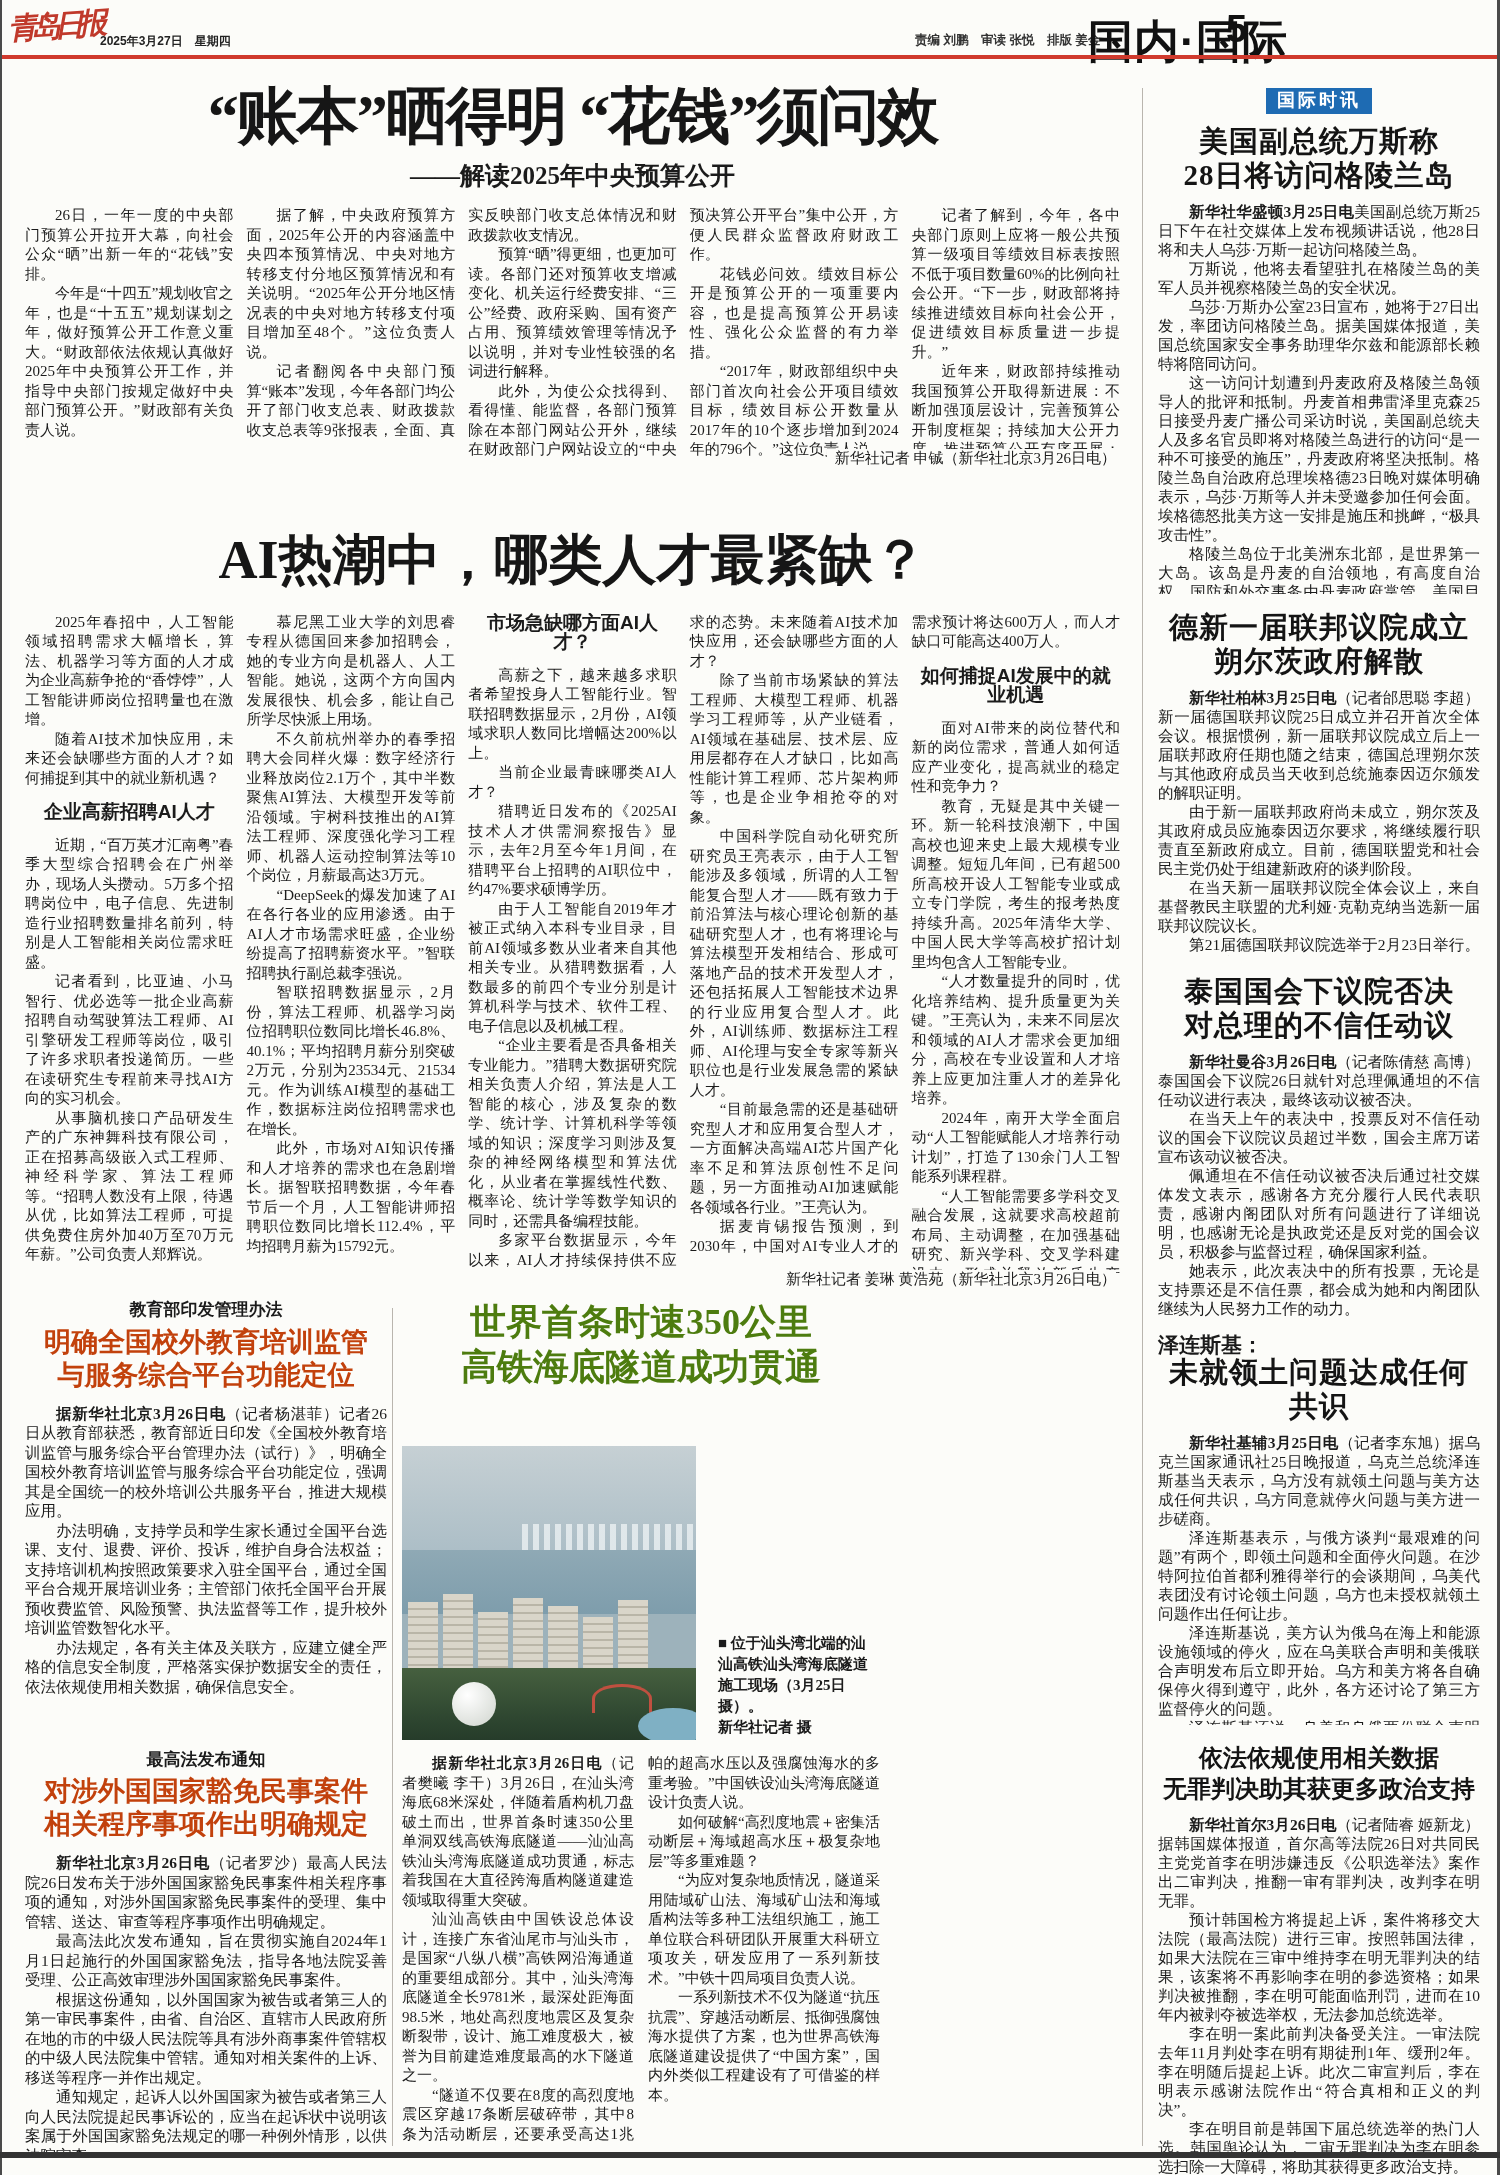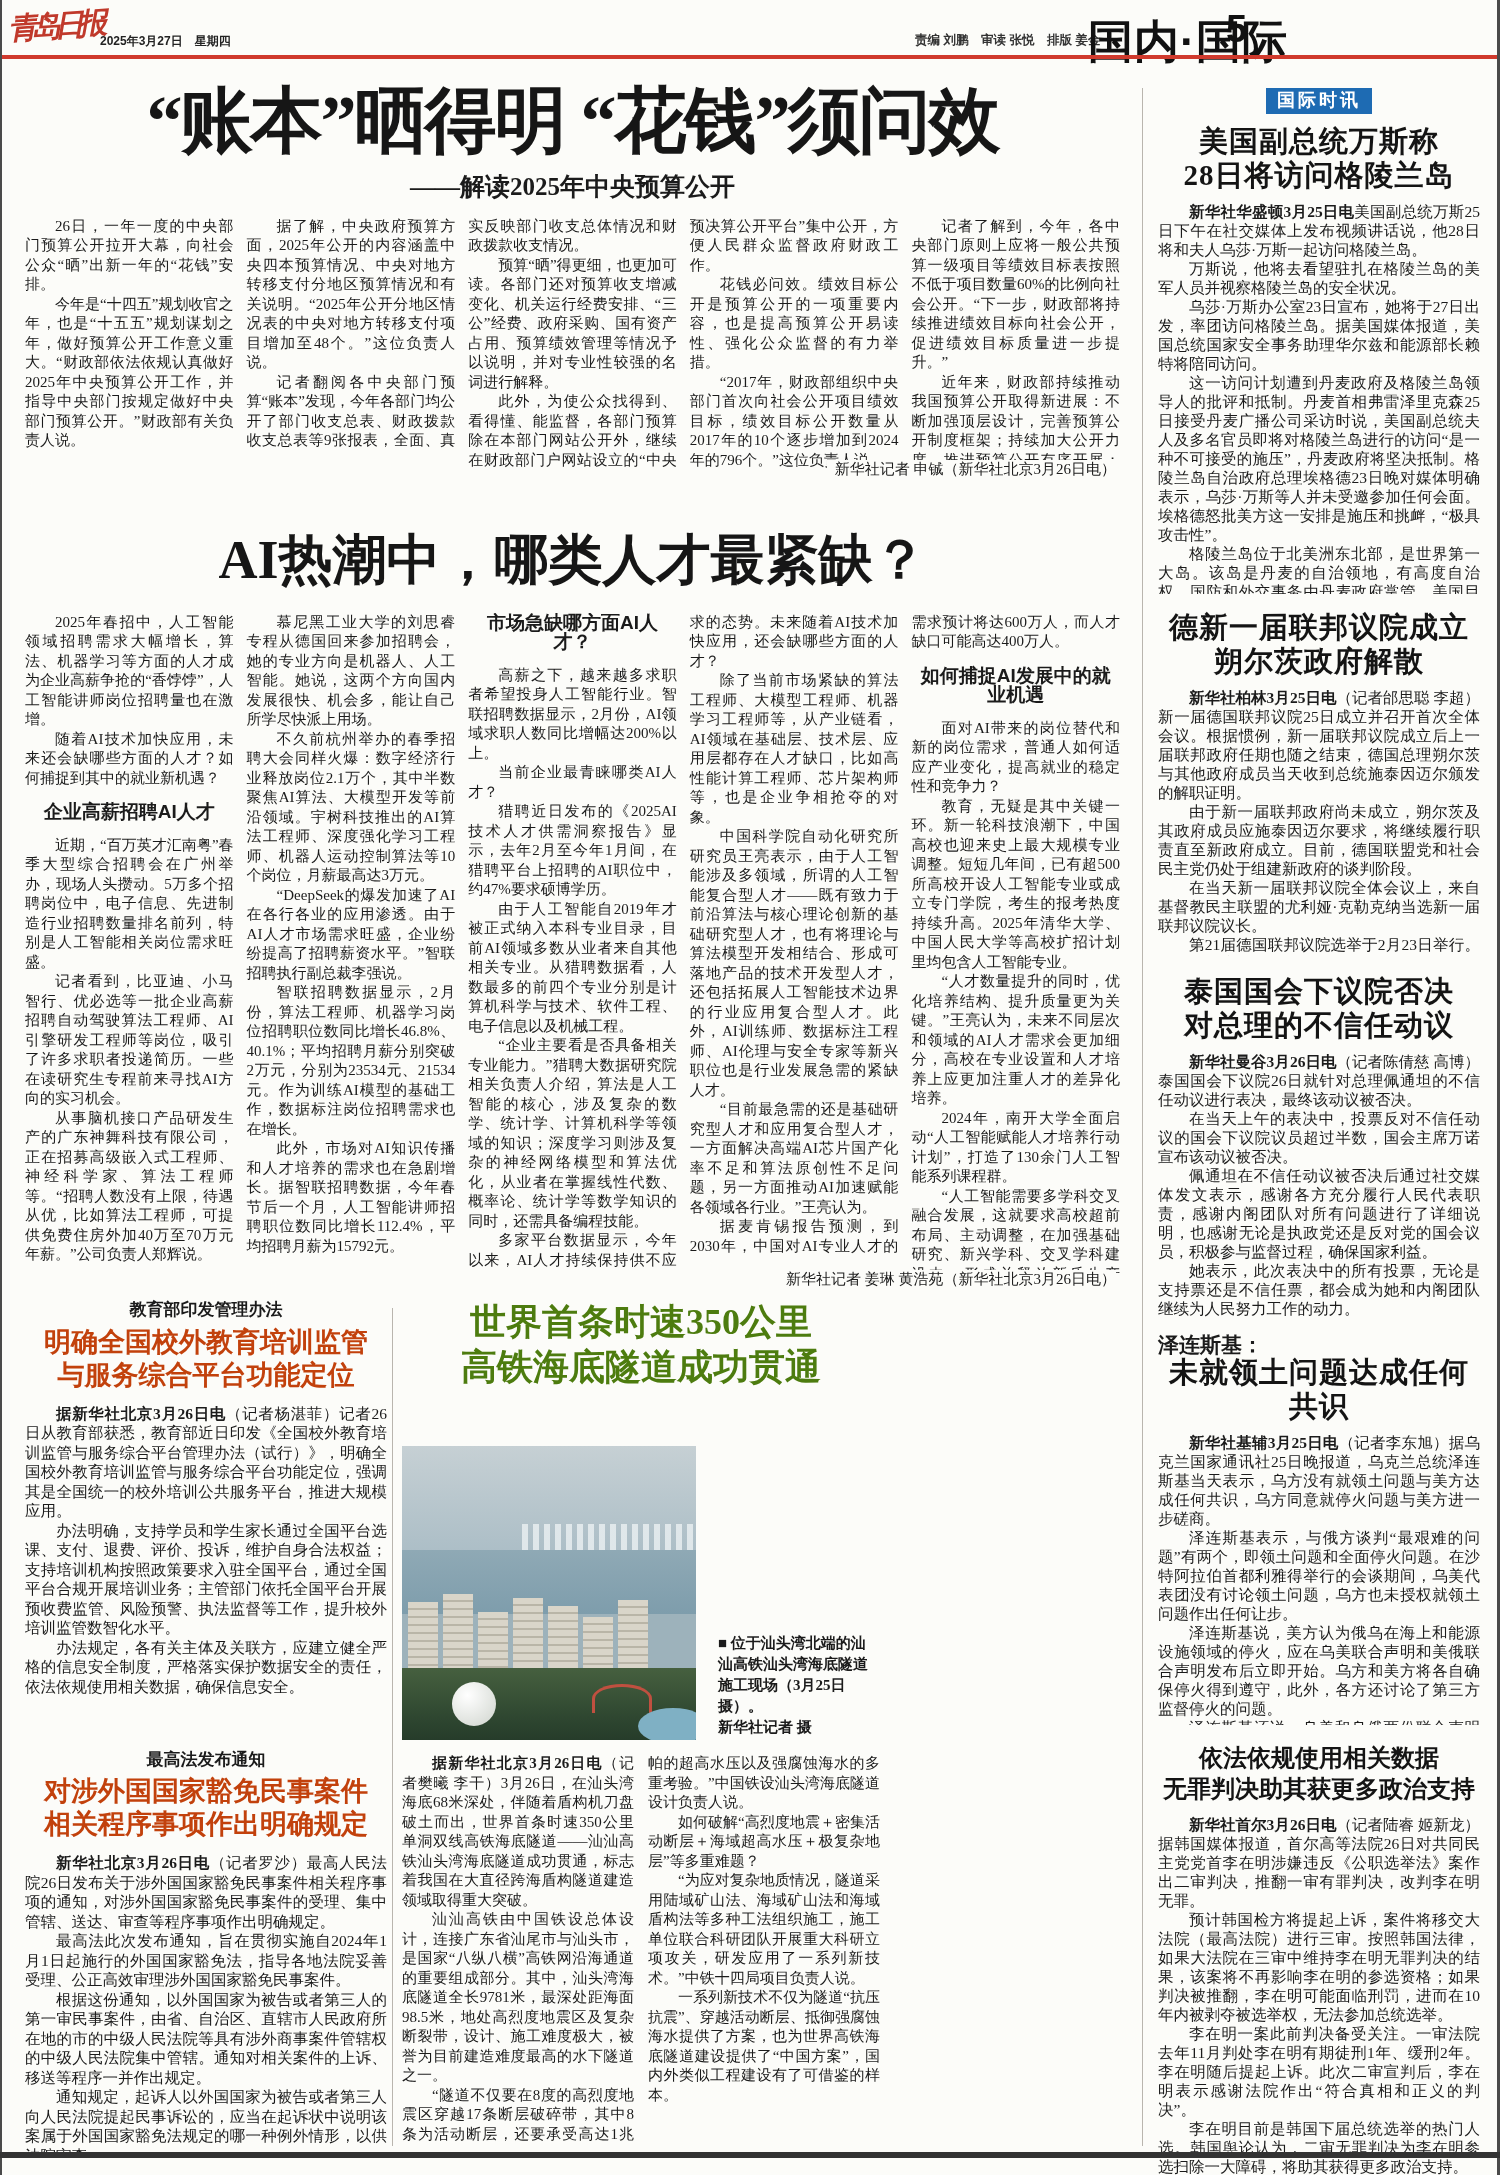--- a/index.html
+++ b/index.html
@@ -18,21 +18,21 @@
   
   .para{margin:0;text-indent:2em;text-align:justify;}
   .para b{font-weight:bold;}
   .subhead{font-family:"Liberation Sans","DejaVu Sans",sans-serif;font-size:19px;font-weight:bold;
            text-align:center;margin:14px 0;text-indent:0;break-inside:avoid;}
   .bodywrap{position:relative;overflow:hidden;}
   .cols{height:100%;text-align:justify;column-fill:auto;}
   .abs-sign{position:absolute;right:4px;bottom:0;background:#fcfcf9;padding-left:8px;font-size:15px;}
   
   #budget{position:absolute;left:25px;top:84px;width:1095px;}
-  #budget-headline{font-size:72px;font-weight:900;text-align:center;line-height:1.05;letter-spacing:-2px;color:#161616;}
+  #budget-headline{font-size:62px;font-weight:900;text-align:center;line-height:1.05;letter-spacing:-2px;color:#161616;}
   #budget-subhead{font-size:25px;font-weight:bold;text-align:center;margin-top:10px;}
   #budget-bodywrap{margin-top:14px;height:262px;}
   #budget-body{column-count:5;column-gap:13px;font-size:15px;line-height:19.5px;}
   
   #ai{position:absolute;left:25px;top:532px;width:1095px;}
   #ai-headline{font-size:54px;font-weight:900;text-align:center;line-height:1.05;color:#161616;}
   #ai-bodywrap{margin-top:24px;height:676px;}
   #ai-body{column-count:5;column-gap:13px;font-size:15px;line-height:19.5px;}
   
   #intl{position:absolute;left:1158px;top:88px;width:322px;font-size:15.5px;line-height:19px;}

